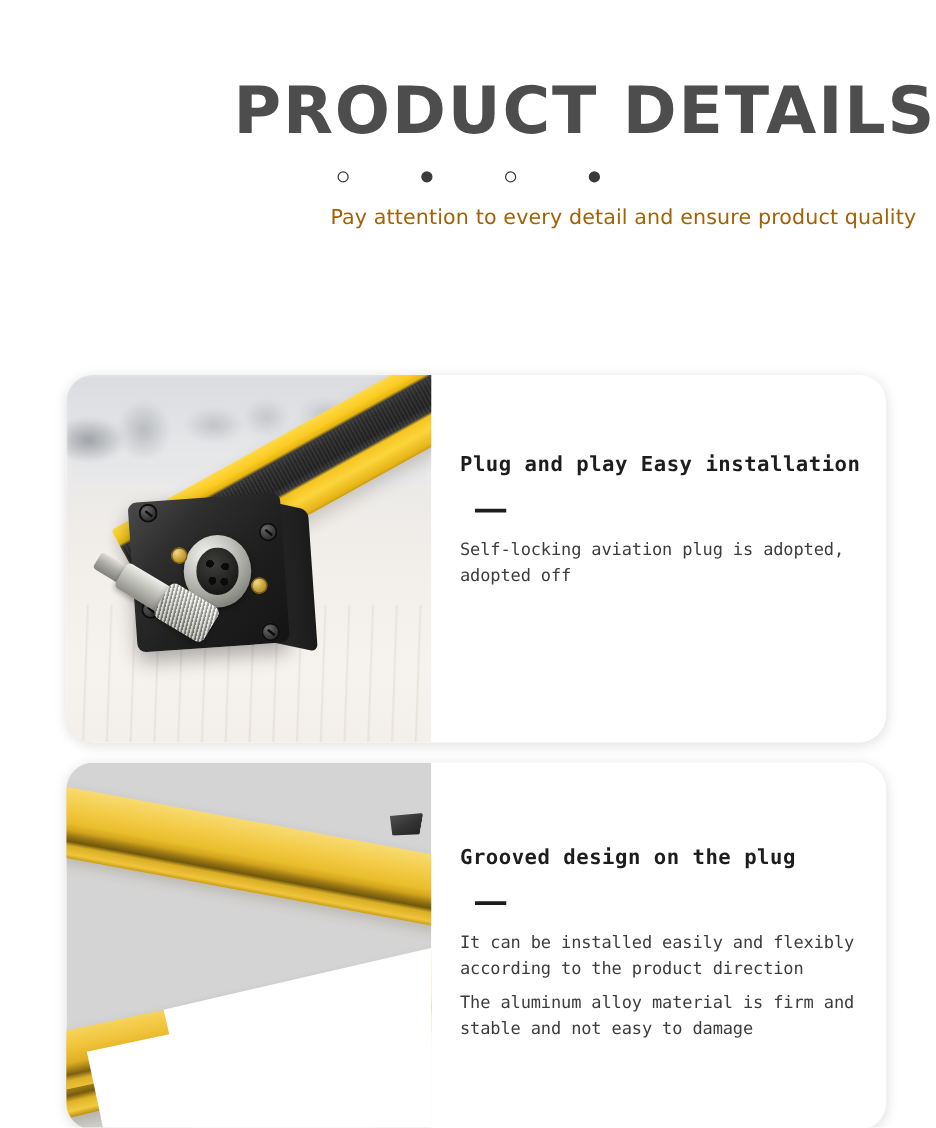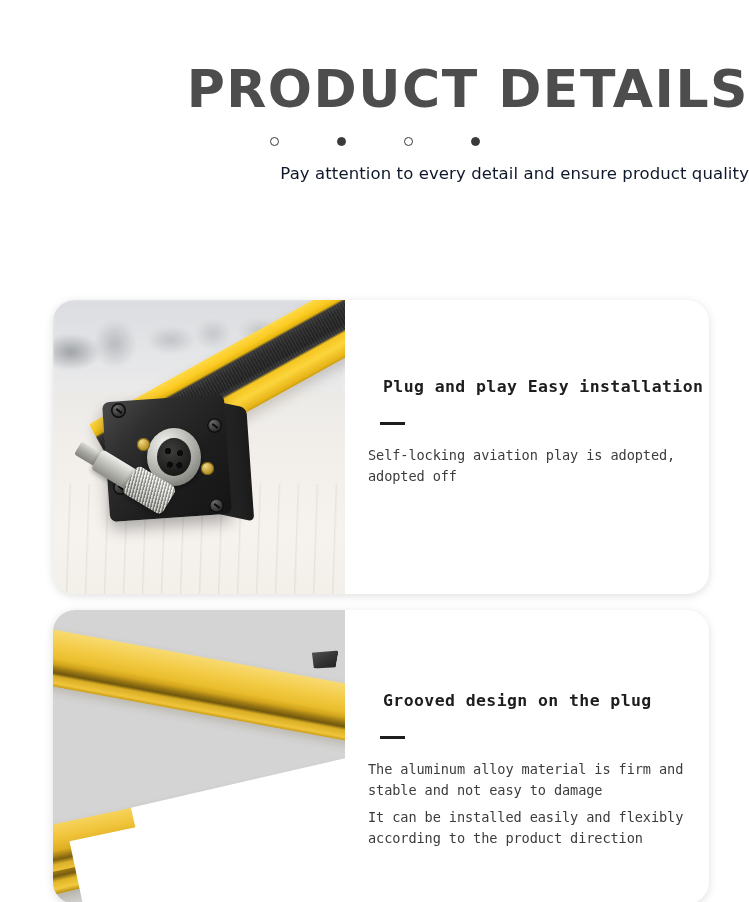--- a/index.html
+++ b/index.html
@@ -44,24 +44,24 @@
   }
   .dot.hollow {
     border: 1.4px solid #3a3a3a;
     background: transparent;
   }
   .dot.filled {
     background: #3a3a3a;
     border: 1.4px solid #3a3a3a;
   }
   .subtitle {
-    margin: 18px 0 0 0;
+    margin: 18px 16px 0 0;
     font-family: "DejaVu Sans", sans-serif;
     font-size: 16.5px;
-    color: #0f172a;
+    color: #a16207;
     font-weight: 400;
     letter-spacing: 0.1px;
   }
 
   
   .cards {
     position: absolute;
     left: 0;
     top: 300px;
     width: 749px;
@@ -94,21 +94,21 @@
     box-sizing: border-box;
   }
   .card-2 .card-body { padding-top: 66px; }
 
   .card-heading {
     font-family: "DejaVu Sans Mono", monospace;
     font-size: 16.5px;
     font-weight: 700;
     color: #1d1d1d;
     letter-spacing: 0.4px;
-    margin: 15px;
+    margin: 0;
     white-space: nowrap;
   }
   .rule {
     width: 25px;
     height: 3px;
     background: #1d1d1d;
     margin: 26px 0 0 12px;
   }
   .card-desc {
     margin: 20px 0 0 0;
@@ -440,21 +440,21 @@
         </div>
       </div>
     </div>
 
     <div class="card-body">
       <h2 class="card-heading">Plug and play Easy installation</h2>
 
       <div class="rule"></div>
 
       <p class="card-desc">
-        <span class="line">Self-locking aviation play is adopted,</span>
+        <span class="line">Self-locking aviation plug is adopted,</span>
         <span class="line">adopted off</span>
       </p>
     </div>
   </div>
 
   <div class="card card-2">
 
     <div class="card-media">
       <div class="photo2">
         <div class="p2-bar p2-bar-a"></div>
@@ -465,24 +465,24 @@
         <div class="p2-white2"></div>
       </div>
     </div>
 
     <div class="card-body">
       <h2 class="card-heading">Grooved design on the plug</h2>
 
       <div class="rule"></div>
 
       <p class="card-desc">
+        <span class="line">It can be installed easily and flexibly</span>
+        <span class="line">according to the product direction</span>
+      </p>
+
+      <p class="card-desc">
         <span class="line">The aluminum alloy material is firm and</span>
         <span class="line">stable and not easy to damage</span>
       </p>
-
-      <p class="card-desc">
-        <span class="line">It can be installed easily and flexibly</span>
-        <span class="line">according to the product direction</span>
-      </p>
     </div>
   </div>
 
 </div>
 
 </body></html>

